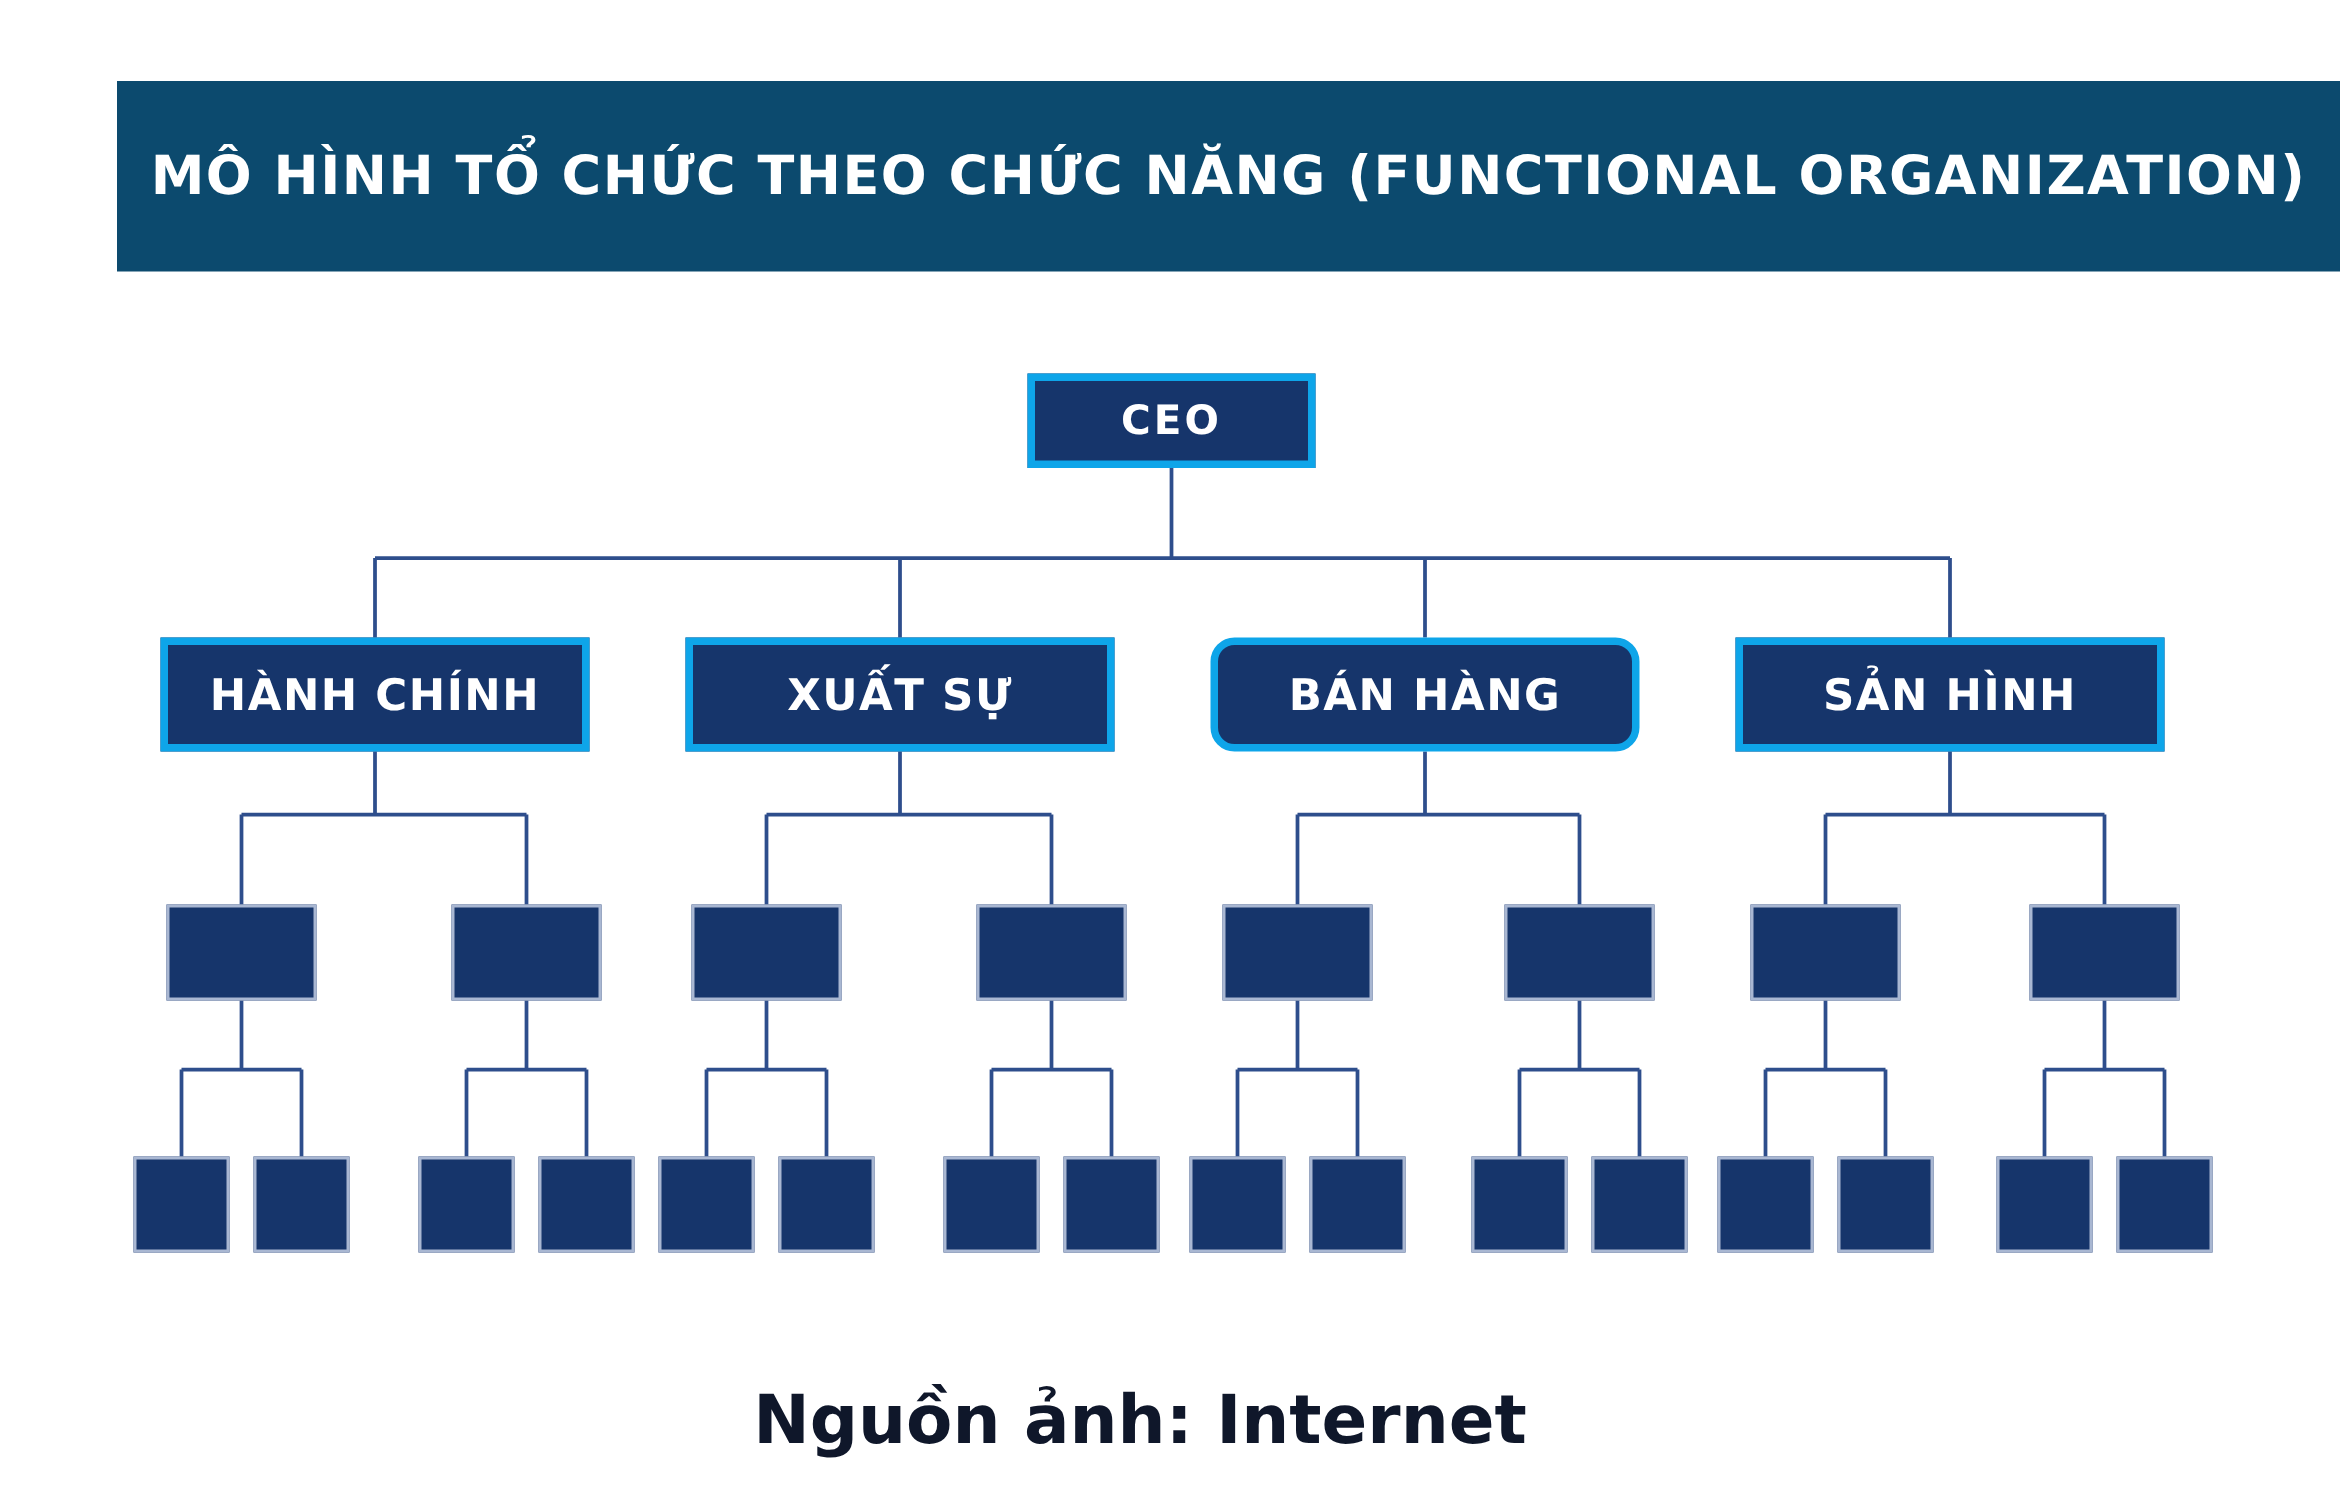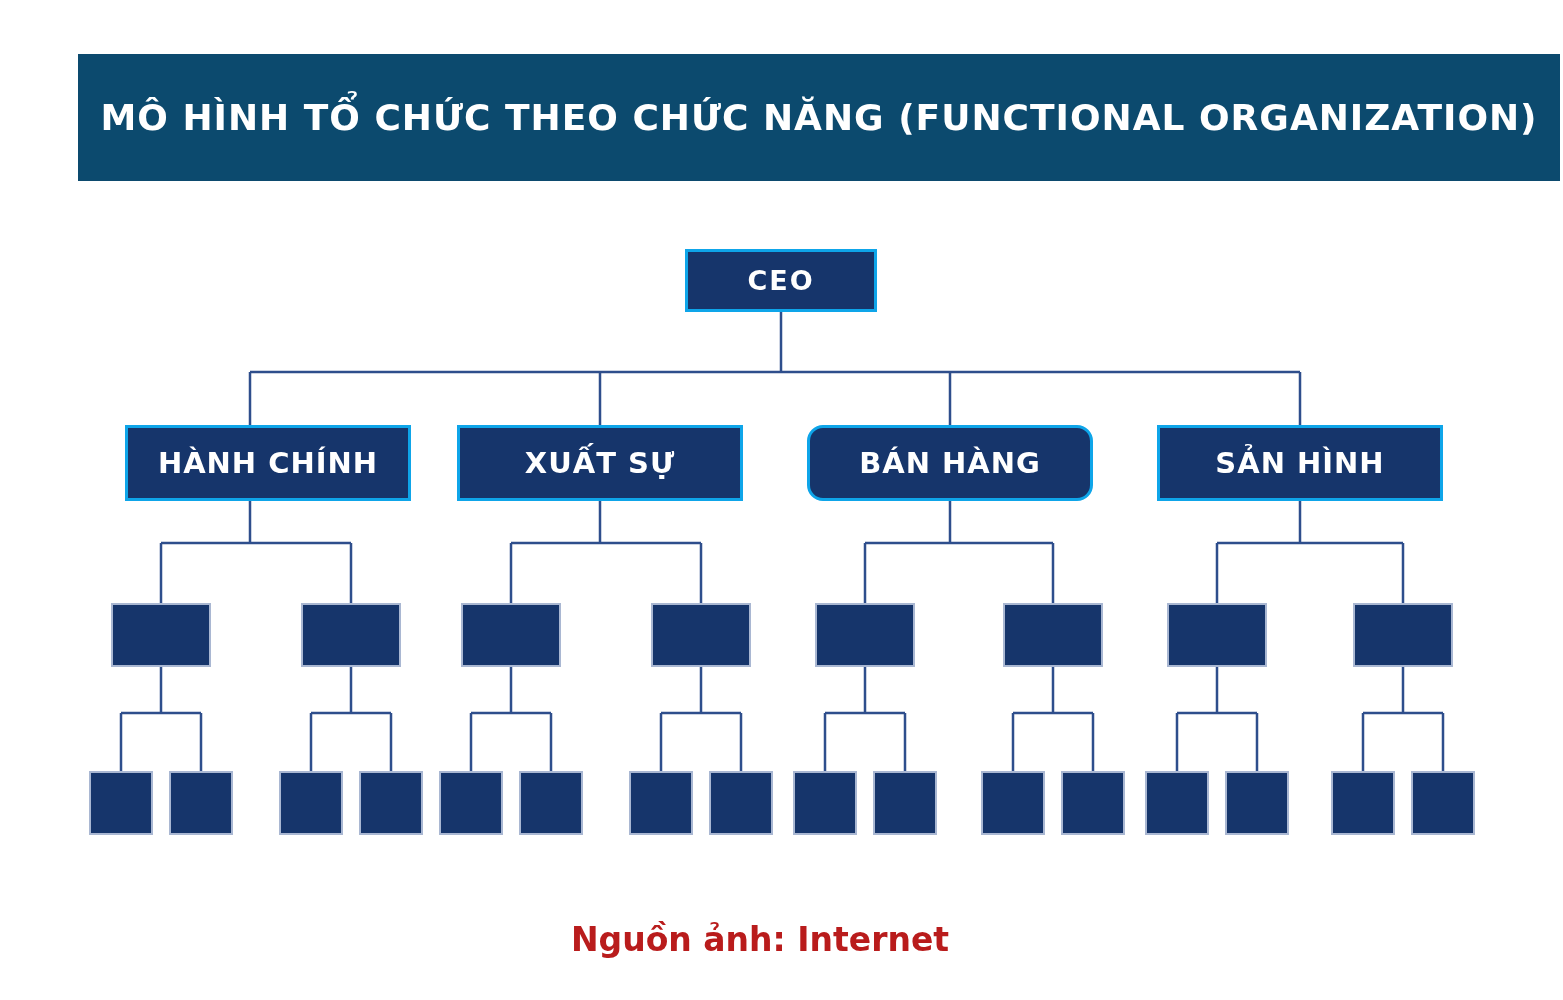--- a/index.html
+++ b/index.html
@@ -36,36 +36,36 @@
     position: absolute;
     background: #16356b;
     box-sizing: border-box;
     display: flex;
     align-items: center;
     justify-content: center;
     color: #ffffff;
     font-weight: bold;
   }
   .node.labeled {
-    border: 3px solid #0ea5e9;
+    border: 5px solid #0ea5e9;
   }
   .ceo-box {
     left: 685px; top: 249px;
     width: 192px; height: 63px;
     font-size: 27px;
     letter-spacing: 2px;
   }
   .dept-box {
     top: 425px;
     width: 286px; height: 76px;
     font-size: 29px;
     letter-spacing: 1px;
     white-space: nowrap;
   }
-  .dept-1 { left: 107px; margin-left: 18px; }
+  .dept-1 { left: 107px; }
   .dept-2 { left: 457px; }
   .dept-3 { left: 807px; border-radius: 16px; }
   .dept-4 { left: 1157px; }
   .mid-box {
     top: 603px;
     width: 100px; height: 64px;
     border: 2px solid #a9b7d2;
   }
   .leaf-box {
     top: 771px;
@@ -74,23 +74,23 @@
   }
   svg.connectors {
     position: absolute;
     left: 0; top: 0;
   }
   .caption {
     position: absolute;
     left: 0; top: 920px;
     width: 1520px;
     text-align: center;
-    font-size: 33px;
+    font-size: 45px;
     font-weight: bold;
-    color: #b91c1c;
+    color: #0f172a;
   }
 </style>
 </head>
 <body>
 
 <div class="canvas">
 
   <div class="title-bar">
     <div class="title-text">MÔ HÌNH TỔ CHỨC THEO CHỨC NĂNG (FUNCTIONAL ORGANIZATION)</div>
   </div>

